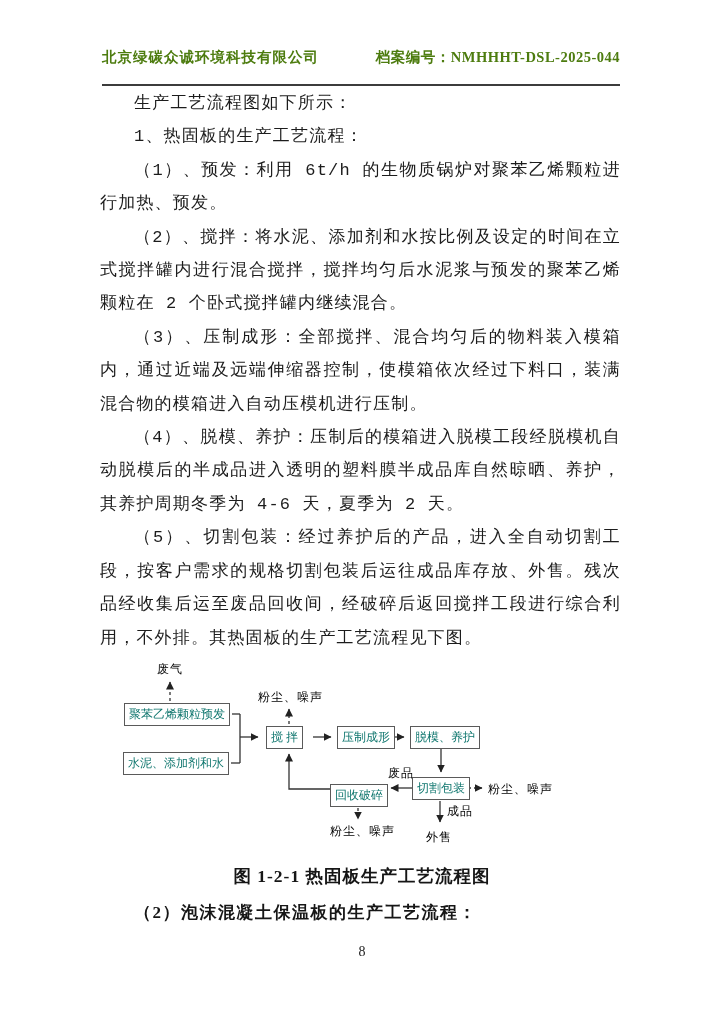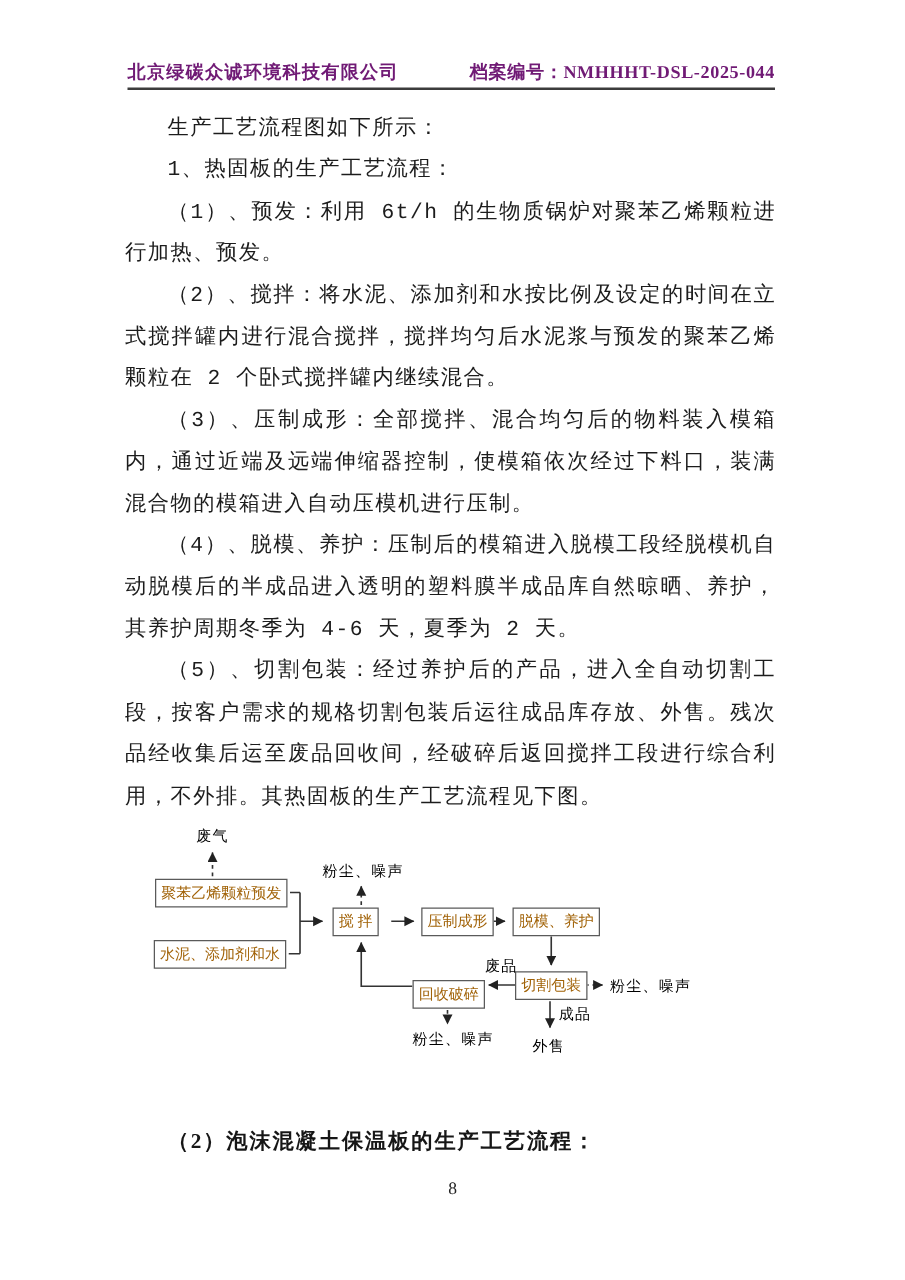--- a/index.html
+++ b/index.html
@@ -3,35 +3,35 @@
 <meta charset="utf-8">
 <style>
   * { margin:0; padding:0; box-sizing:border-box; }
   html,body { background:#ffffff; }
   body { font-family:"Liberation Serif","DejaVu Serif",serif; color:#1d1d1d; }
   .page { position:relative; width:724px; height:1024px; background:#ffffff; overflow:hidden; }
 
   
   .header { position:absolute; top:48px; left:102px; width:518px;
             display:flex; justify-content:space-between; align-items:baseline;
-            border-bottom:2px solid #3c3c3c; padding-bottom:3px;
-            font-size:14.5px; font-weight:bold; color:#701a75; letter-spacing:1px; }
+            border-bottom:2px solid #3c3c3c; padding-bottom:17px;
+            font-size:14.5px; font-weight:bold; color:#4d7c0f; letter-spacing:1px; }
   .header .archive { letter-spacing:0.5px; }
 
   
   .content { position:absolute; top:87px; left:100px; width:521px; }
   .content p { font-size:17px; line-height:33.4px; text-align:justify;
                text-indent:2em; letter-spacing:1.2px; color:#1c1c1c;font-family:Liberation Mono, monospace; }
 
   
   .flowchart { position:absolute; top:655px; left:0; width:724px; height:205px; }
   .flowchart svg { position:absolute; top:0; left:0; }
   .fc-box { position:absolute; border:1.3px solid #5a5a5a; background:#fff;
             font-size:12px; line-height:17px; padding:2px 4px; white-space:nowrap;
-            color:#a16207; text-align:right; }
+            color:#0f766e; text-align:right; }
   .fc-label { position:absolute; font-size:12px; white-space:nowrap; color:#000000;
               letter-spacing:1px; }
 
   
   .caption { position:absolute; top:864px; left:0; width:724px; text-align:center;
              font-size:17.5px; font-weight:bold; letter-spacing:1px; color:#161616; }
   .subheading { position:absolute; top:901px; left:100px; width:521px;
                 font-size:17px; font-weight:bold; text-indent:2em;
                 letter-spacing:1.5px; color:#161616; }
   .page-number { position:absolute; top:944px; left:0; width:724px;
@@ -97,16 +97,17 @@
 
     <div class="fc-label" style="left:157px; top:6px;">废气</div>
     <div class="fc-label" style="left:258px; top:34px;">粉尘、噪声</div>
     <div class="fc-label" style="left:388px; top:110px;">废品</div>
     <div class="fc-label" style="left:488px; top:126px;">粉尘、噪声</div>
     <div class="fc-label" style="left:330px; top:168px;">粉尘、噪声</div>
     <div class="fc-label" style="left:447px; top:148px;">成品</div>
     <div class="fc-label" style="left:426px; top:174px;">外售</div>
   </div>
 
+  <div class="caption">图 1-2-1 热固板生产工艺流程图</div>
   <div class="subheading">（2）泡沫混凝土保温板的生产工艺流程：</div>
   <div class="page-number">8</div>
 
 </div>
 
 </body></html>

